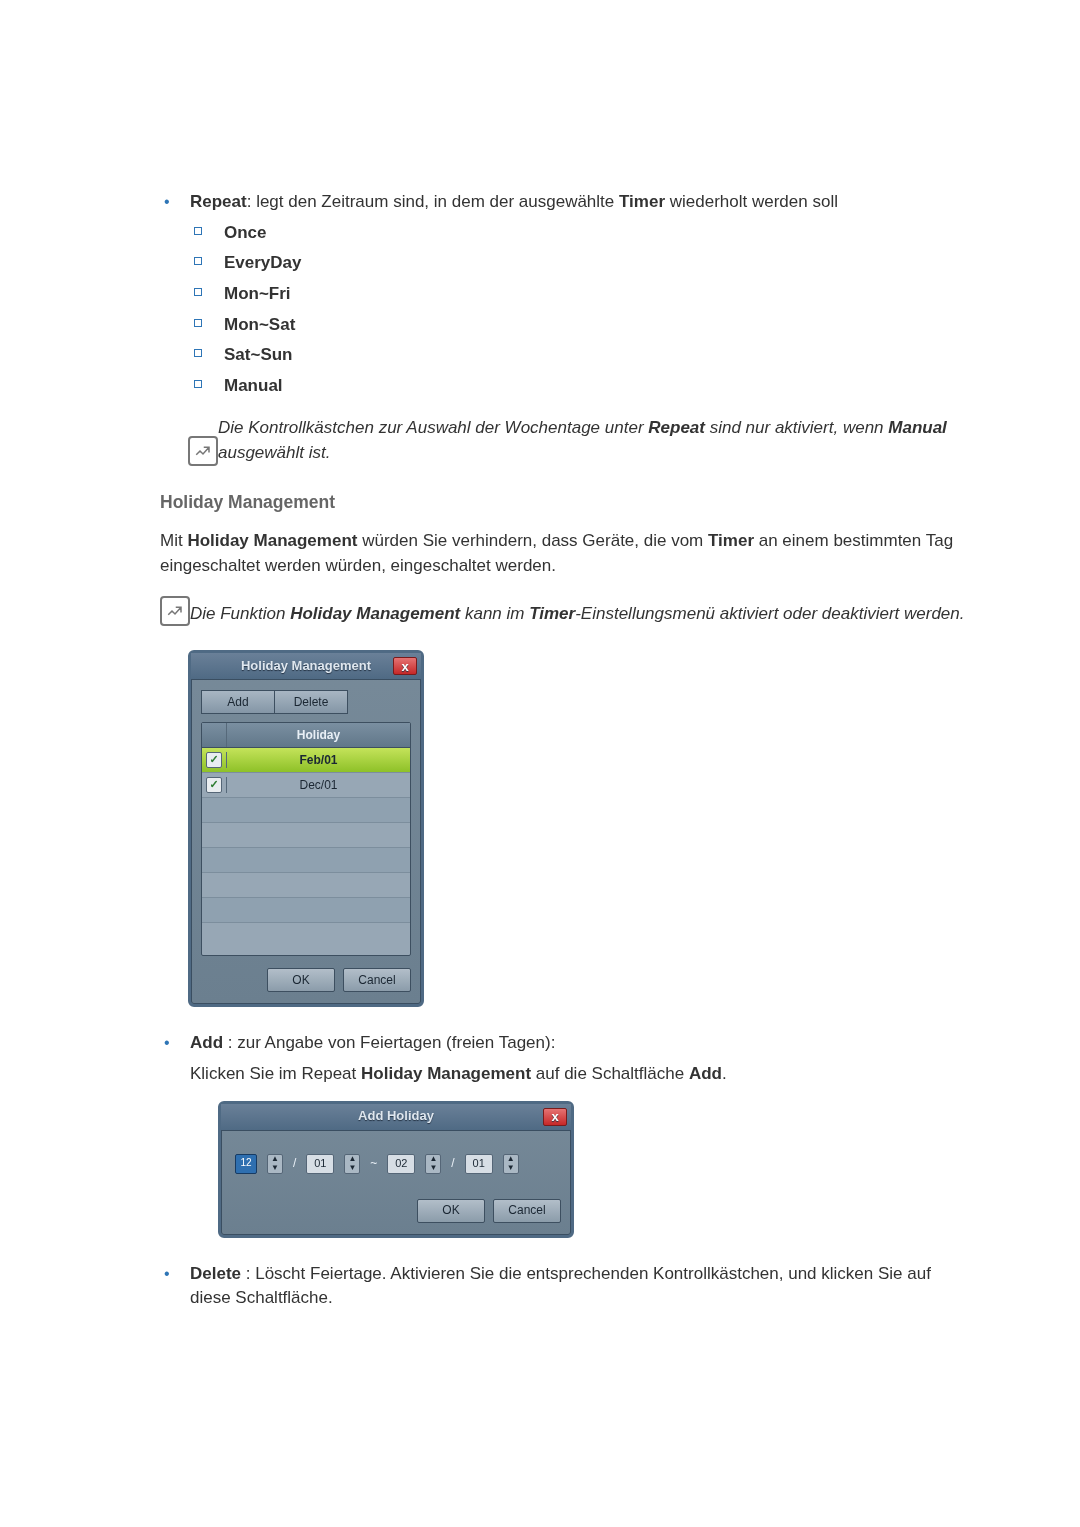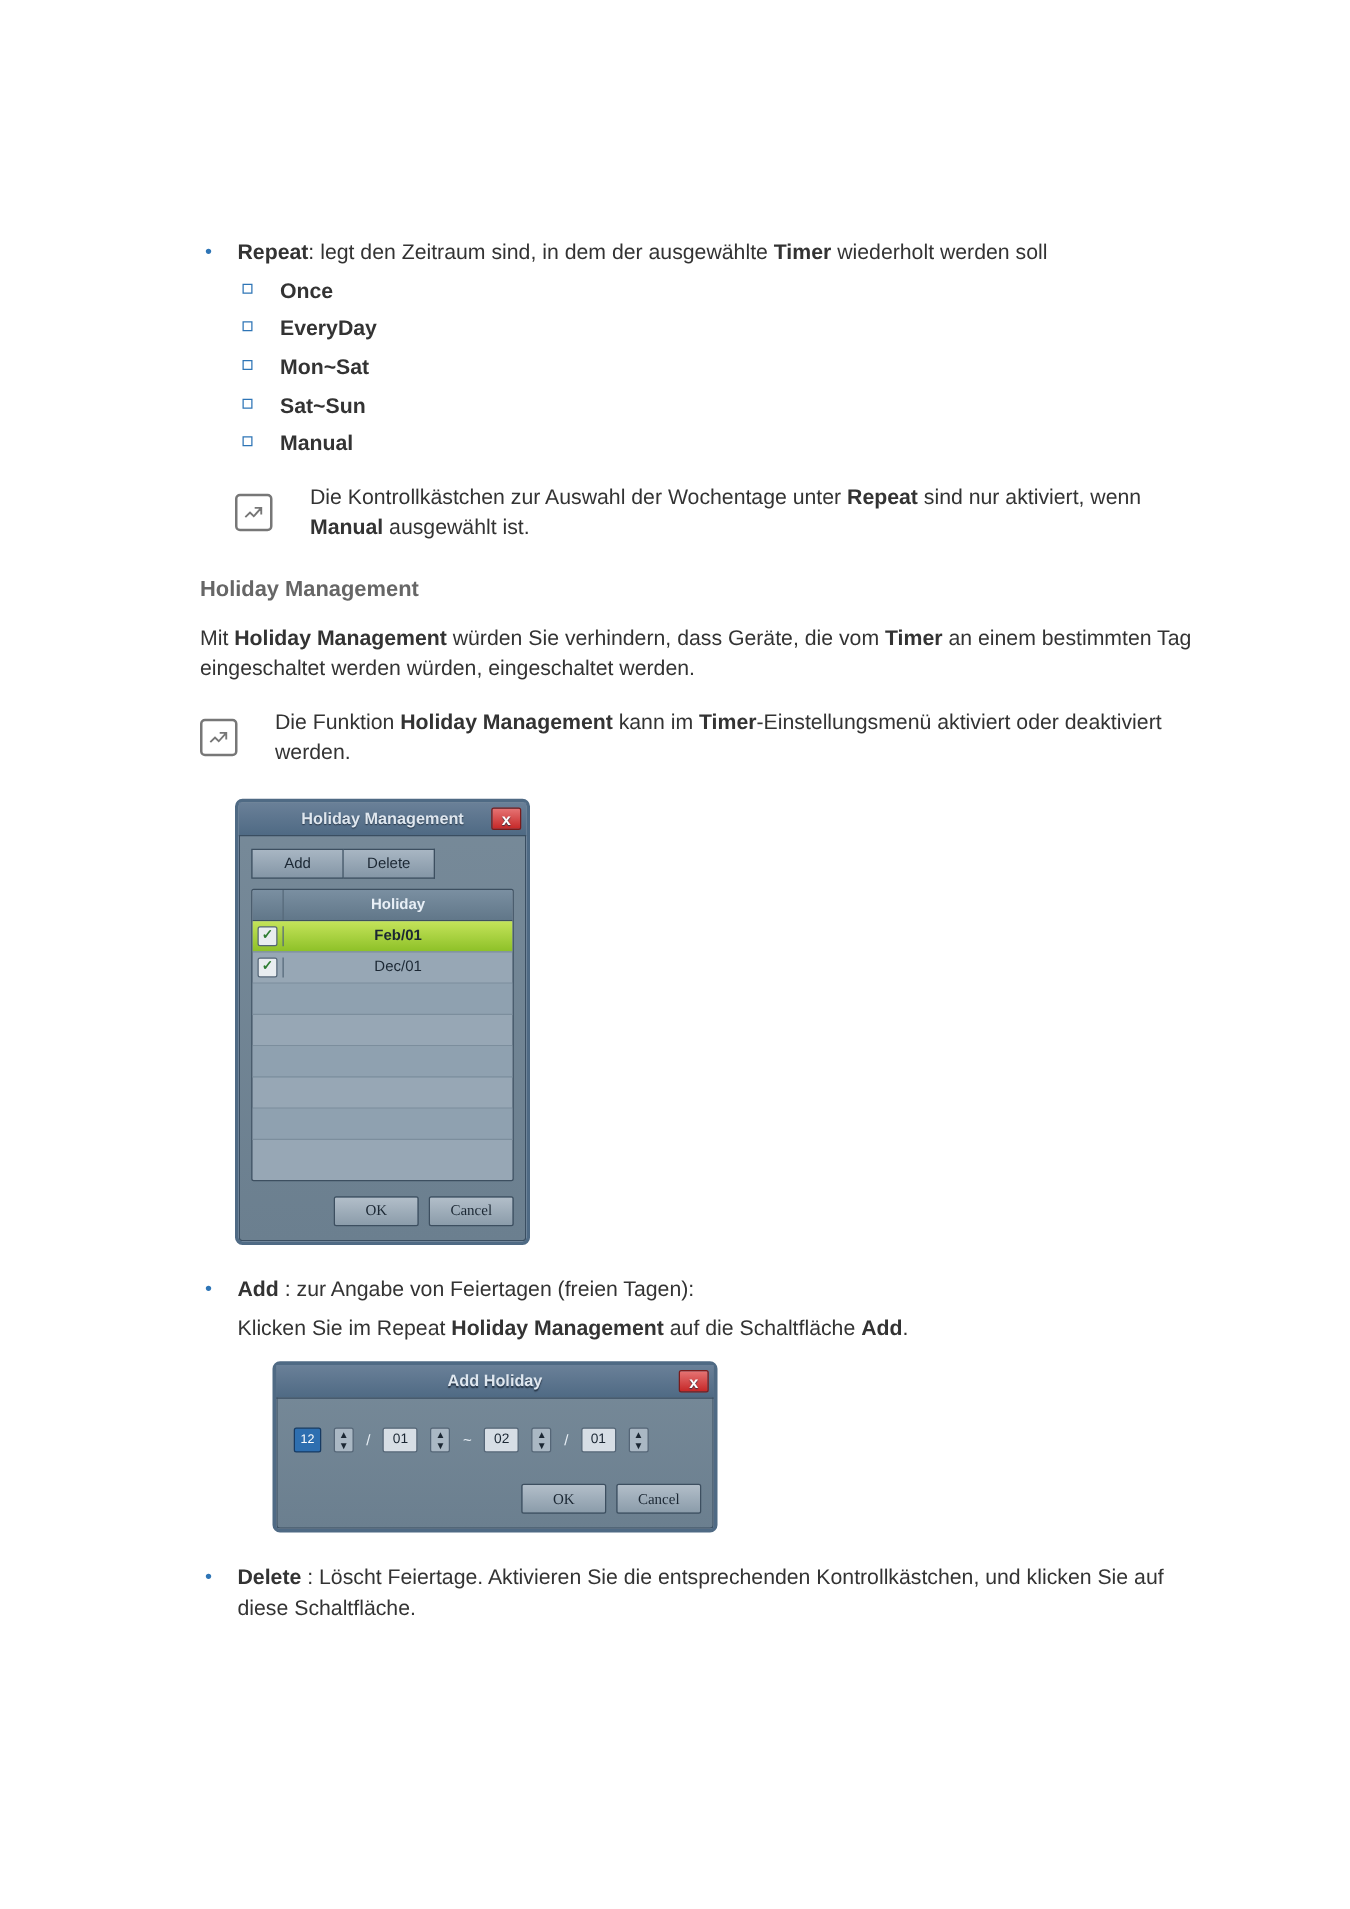--- a/index.html
+++ b/index.html
@@ -54,23 +54,24 @@
     height: 8px;
     border: 1.5px solid #2e75b6;
     box-sizing: border-box;
   }
 
   b { font-weight: bold; }
 
   
   .note-block {
     display: flex;
-    gap: 30px;
+    gap: 0;
     margin: 18px 0 24px 28px;
-    align-items: center;
+    align-items: flex-end;
+    font-style: italic;
   }
   .note-icon {
     flex: 0 0 auto;
     width: 26px; height: 26px;
     border: 2px solid #777;
     border-radius: 4px;
     display: flex; align-items: center; justify-content: center;
     color: #777;
   }
   .note-icon svg { display: block; }
@@ -171,21 +172,20 @@
     display:flex; justify-content:flex-end; gap:8px;
     padding: 0 10px 12px 10px;
   }
   .dlg-btn {
     width: 66px; height: 22px;
     background: linear-gradient(#b2bec9, #8b9caa);
     border: 1px solid #3d4f60;
     color: #1b2733; font-size: 12px;
     display:flex; align-items:center; justify-content:center;
     border-radius: 2px;
-    font-family: Liberation Serif, serif;
   }
 
   
   .add-row {
     height: 46px;
     display: flex; align-items: center; gap: 10px;
     padding: 0 4px;
   }
   .cal-ico {
     width: 20px; height: 18px;
@@ -237,20 +237,21 @@
 <div class="page">
 
   <ul class="level1">
     <li>
       <span class="li-body">
         <b>Repeat</b><span>: legt den Zeitraum sind, in dem der ausgewählte </span><b>Timer</b><span> wiederholt werden soll</span>
       </span>
       <ul class="level2">
         <li>Once</li>
         <li>EveryDay</li>
+        <li>Mon~Fri</li>
         <li>Mon~Sat</li>
         <li>Sat~Sun</li>
         <li>Manual</li>
       </ul>
     </li>
   </ul>
 
   <div class="note-block">
     <div class="note-icon">
       <svg width="18" height="18" viewBox="0 0 24 24">

